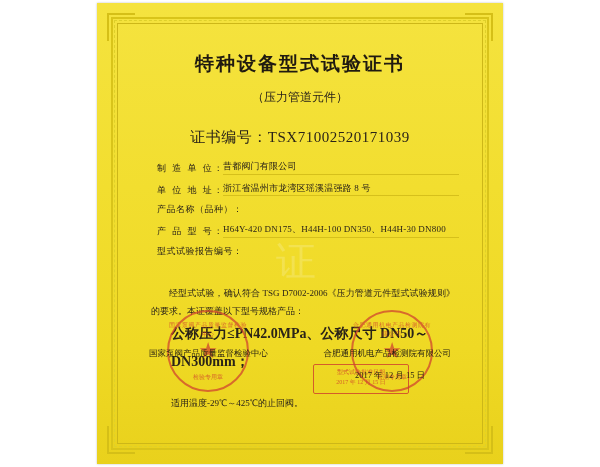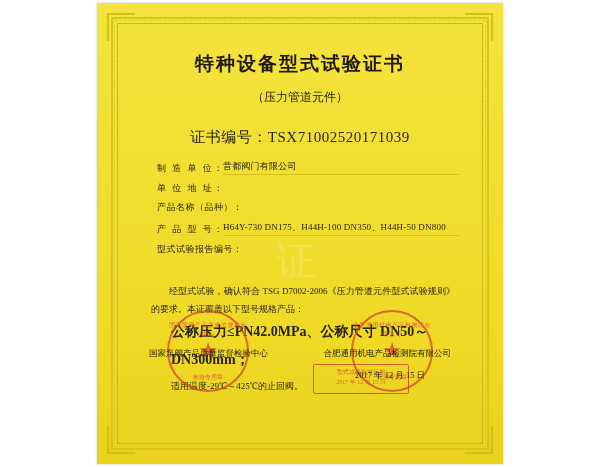--- a/index.html
+++ b/index.html
@@ -132,21 +132,21 @@
   .body-text .indent {
     text-indent: 18px;
   }
   .spec-list {
     padding-left: 40px;
     font-size: 14px;
     line-height: 2.0;
     font-weight: bold;
   }
   .temp-line {
-    margin-top: 6px;
+    margin-top: 21px;
     padding-left: 40px;
     font-size: 9px;
   }
 
   
   .stamps {
     position: absolute;
     left: 0;
     right: 0;
     bottom: 28px;
@@ -258,27 +258,28 @@
         <span>证书编号：</span><span>TSX71002520171039</span>
       </div>
 
       <div class="fields">
         <div class="field-row">
           <span class="field-label">制 造 单 位：</span>
           <span class="field-value">昔都阀门有限公司</span>
         </div>
         <div class="field-row">
           <span class="field-label">单 位 地 址：</span>
+          <span class="field-value">浙江省温州市龙湾区瑶溪温强路 8 号</span>
         </div>
         <div class="field-row wide">
           <span class="field-label">产品名称（品种）：</span>
         </div>
         <div class="field-row">
           <span class="field-label">产 品 型 号：</span>
-          <span class="field-value">H64Y-730 DN175、H44H-100 DN350、H44H-50 DN800</span>
+          <span class="field-value">H64Y-420 DN175、H44H-100 DN350、H44H-30 DN800</span>
         </div>
         <div class="field-row wide">
           <span class="field-label">型式试验报告编号：</span>
         </div>
       </div>
 
       <div class="body-text">
         <div class="indent">经型式试验，确认符合 TSG D7002-2006《压力管道元件型式试验规则》的要求。本证覆盖以下型号规格产品：</div>
       </div>
 

